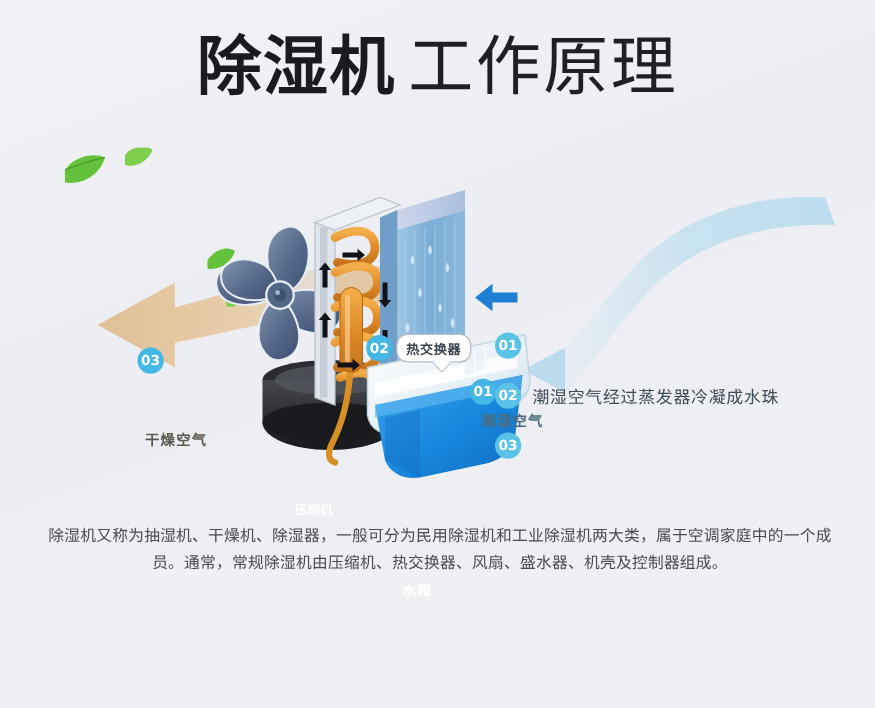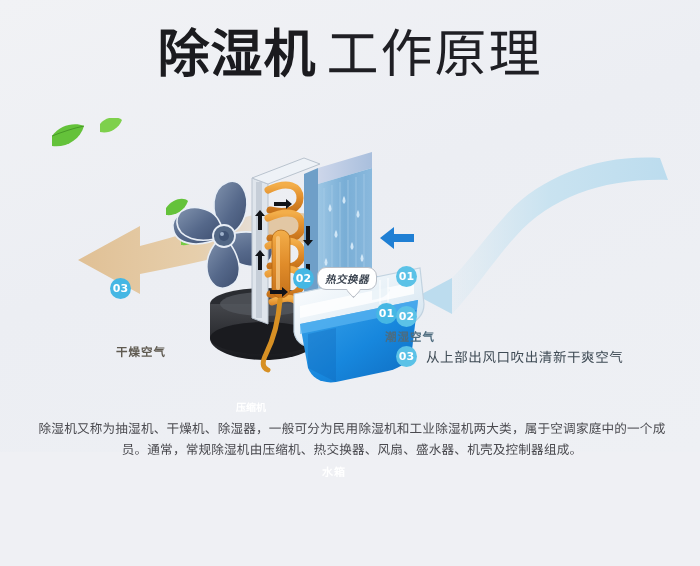--- a/index.html
+++ b/index.html
@@ -95,21 +95,20 @@
     left: 317px; top: 149px;
     background: #ffffff;
     border: 1.3px solid #b9bec6;
     border-radius: 9px;
     padding: 3px 7px 3px 7px;
     font-size: 10.5px;
     font-weight: 600;
     color: #3b4450;
     letter-spacing: 0.5px;
     white-space: nowrap;
-    font-style: italic;
   }
   .bubble::after {
     content: "";
     position: absolute;
     left: 30px; bottom: -7px;
     width: 10px; height: 10px;
     background: #ffffff;
     border-right: 1.3px solid #b9bec6;
     border-bottom: 1.3px solid #b9bec6;
     transform: rotate(45deg) skew(4deg, 4deg);
@@ -351,24 +350,24 @@
     <div class="diag-label" id="label-compressor">压缩机</div>
     <div class="diag-label" id="label-water-tank">水箱</div>
   </div>
 
   <div class="legend">
     <div class="legend-row">
       <div class="legend-badge">01</div>
     </div>
     <div class="legend-row">
       <div class="legend-badge">02</div>
+      <div class="legend-text">潮湿空气经过蒸发器冷凝成水珠</div>
     </div>
     <div class="legend-row">
       <div class="legend-badge">03</div>
-      <div class="legend-text">从上部出风口吹出清新干爽空气</div>
     </div>
   </div>
 
   <div class="body-copy">
     <p class="para">除湿机又称为抽湿机、干燥机、除湿器，一般可分为民用除湿机和工业除湿机两大类，属于空调家庭中的一个成员。通常，常规除湿机由压缩机、热交换器、风扇、盛水器、机壳及控制器组成。</p>
   </div>
 
 </div>
 
 </body></html>

